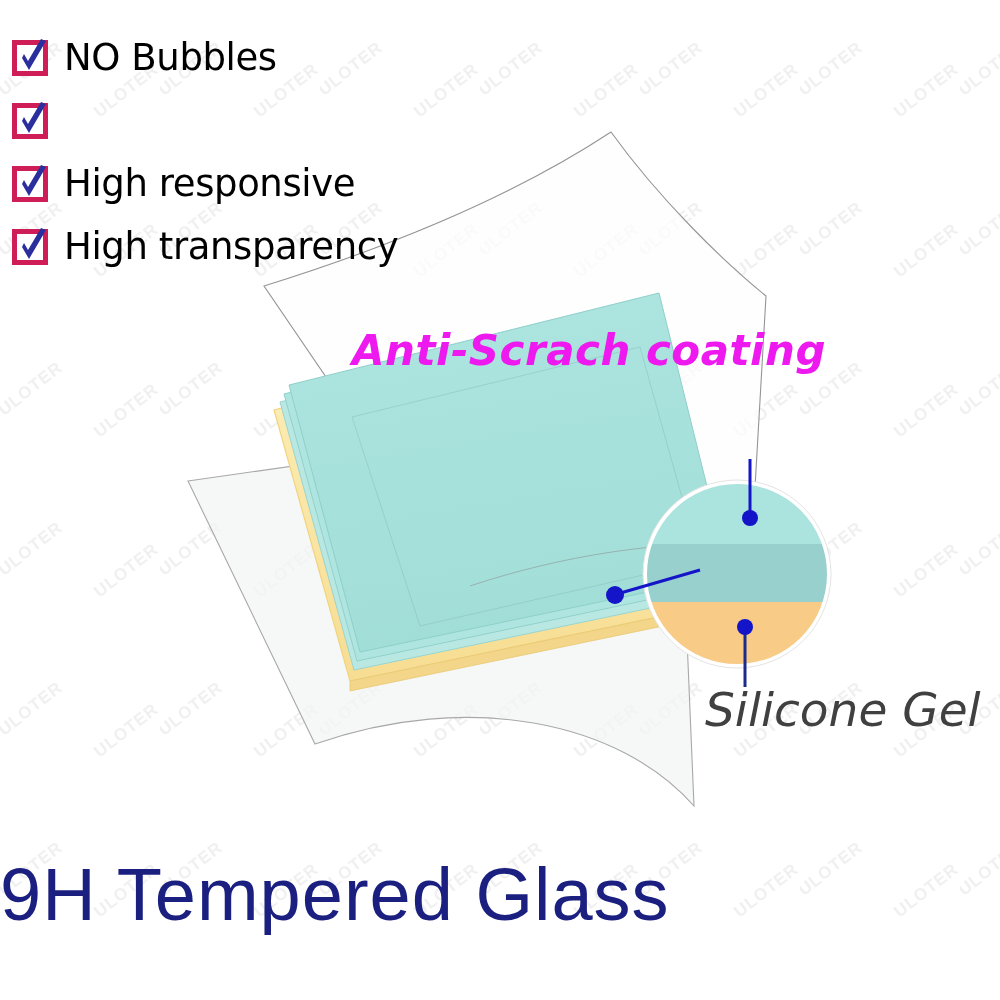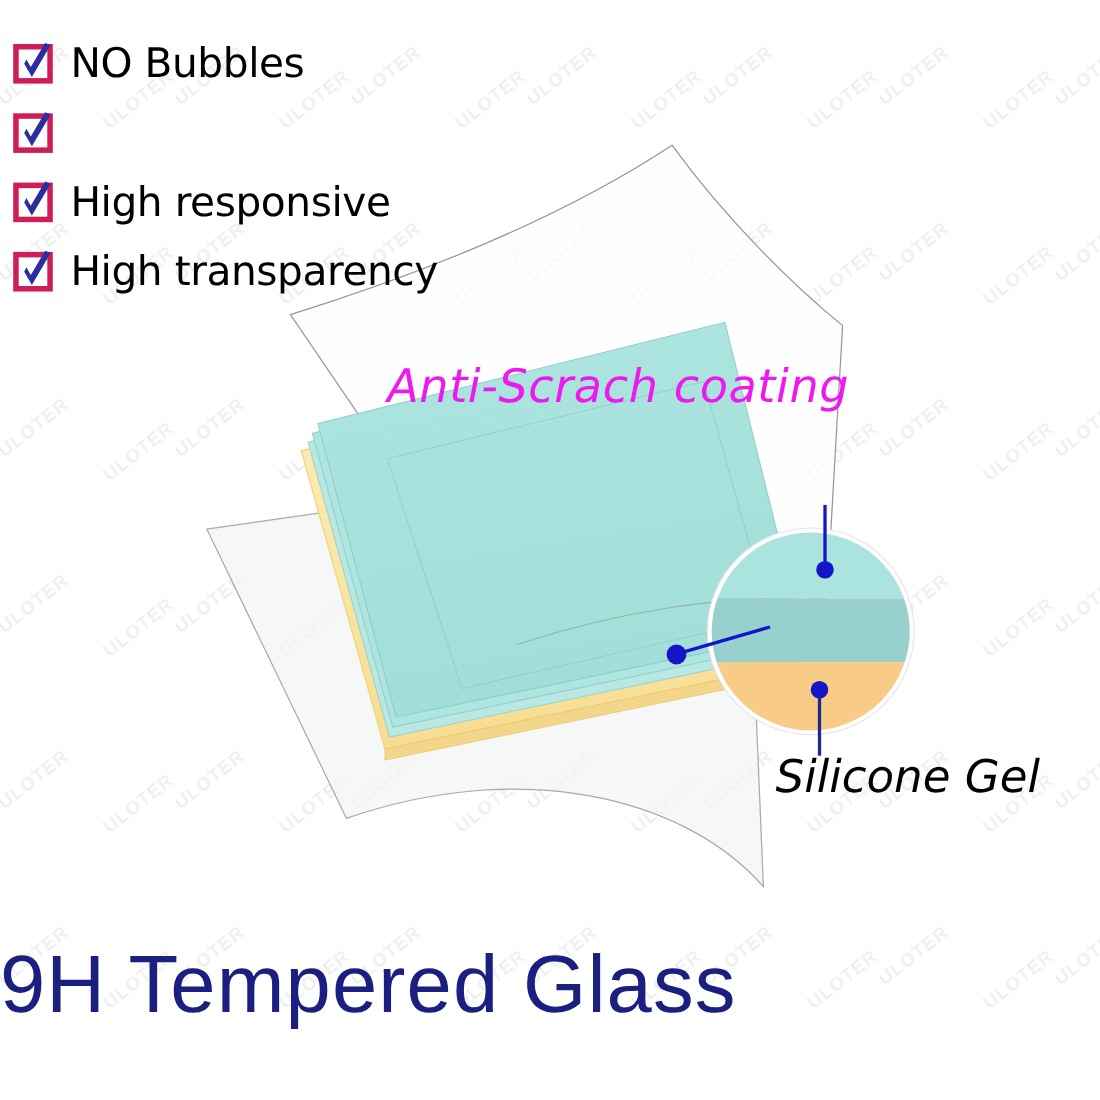--- a/index.html
+++ b/index.html
@@ -82,42 +82,42 @@
   }
 
   
   #coating-text {
     position: absolute;
     left: 352px;
     top: 325px;
     z-index: 6;
     font-family: "DejaVu Sans", sans-serif;
     font-style: italic;
-    font-weight: normal;
+    font-weight: bold;
     font-size: 42px;
     line-height: 52px;
     color: #ee19ee;
     white-space: nowrap;
     letter-spacing: 0.5px;
   }
   #coating-text .line2 {
     margin-left: -10px;
   }
 
   
   #silicone-label {
     position: absolute;
     left: 705px;
     top: 686px;
     z-index: 6;
     font-family: "DejaVu Sans", sans-serif;
     font-style: italic;
-    font-size: 41px;
+    font-size: 47px;
     line-height: 1;
-    color: #000000;
+    color: #404040;
     white-space: nowrap;
   }
 
   
   #bottom-title {
     position: absolute;
     left: 0;
     right: 0;
     top: 858px;
     z-index: 6;

